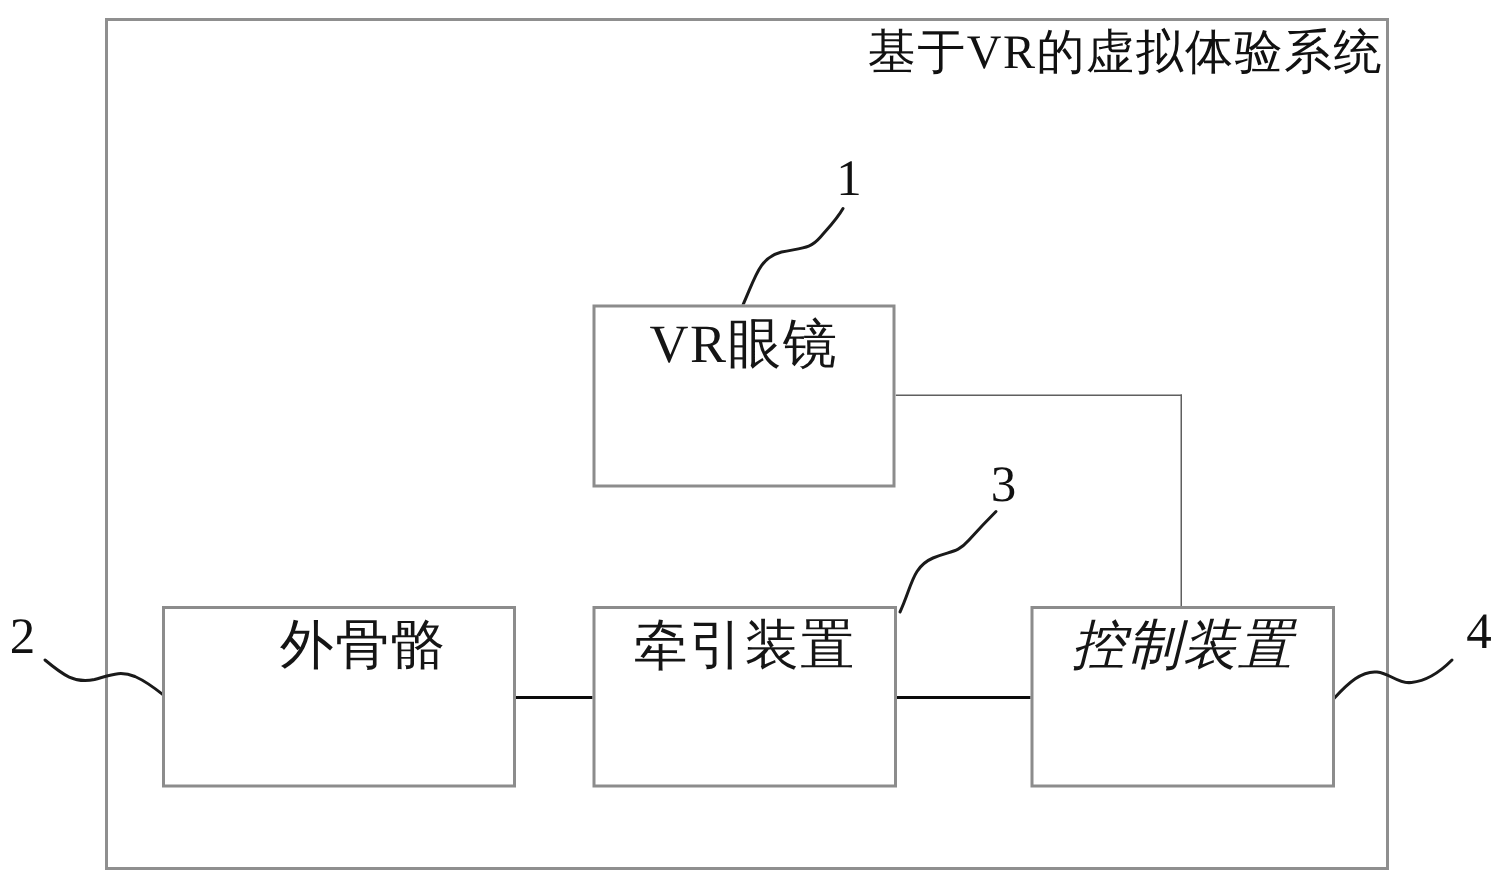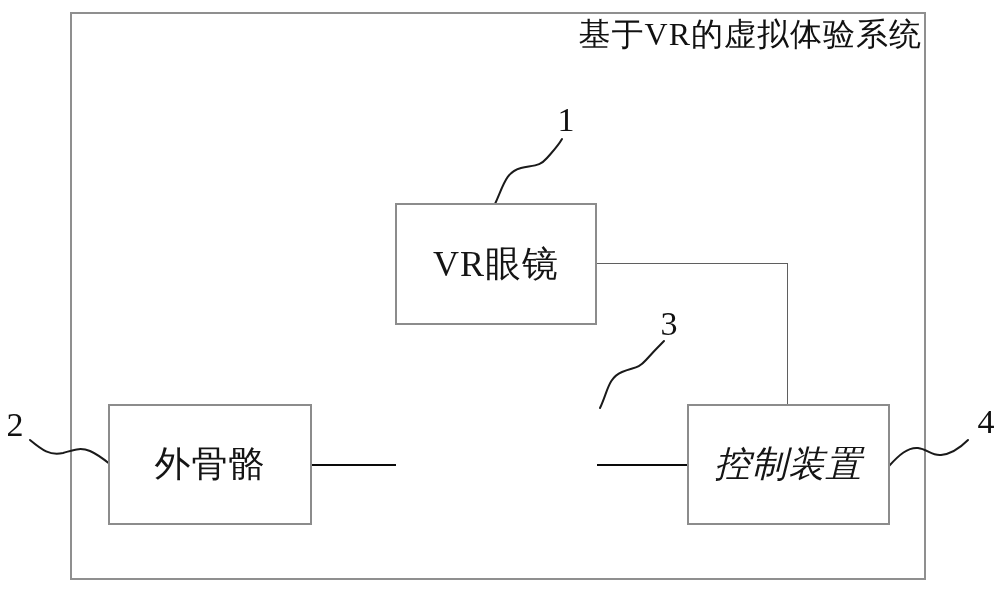--- a/index.html
+++ b/index.html
@@ -31,31 +31,31 @@
     font-size: 32px;
     letter-spacing: 1px;
     color: #111111;
     white-space: nowrap;
   }
   .box {
     position: absolute;
     border: 2px solid #8c8c8c;
     background: #ffffff;
     display: flex;
-    align-items: center;
+    align-items: flex-start;
     justify-content: center;
   }
   .box .box-label {
     font-size: 36px;
     color: #151515;
     letter-spacing: 1px;
     white-space: nowrap;
   }
   .box-vr       { left: 395px; top: 203px; width: 198px; height: 118px; }
-  .box-exo      { left: 108px; top: 404px; width: 200px; height: 117px; }
+  .box-exo      { left: 108px; top: 404px; width: 200px; height: 117px; padding-left: 32px; }
   .box-traction { left: 395px; top: 404px; width: 199px; height: 117px; }
   .box-control  { left: 687px; top: 404px; width: 199px; height: 117px; font-style: italic; }
 
   .line {
     position: absolute;
     background: #0a0a0a;
   }
   .line-thin {
     position: absolute;
     background: #5f5f5f;
@@ -105,20 +105,23 @@
     <path d="M600,408 C608,391 608,378 622,372 C634,367 638,369 646,360 C655,350 659,346 664,341" fill="none" stroke="#1a1a1a" stroke-width="2" stroke-linecap="round"></path>
     <path d="M889,466 C899,455 908,447 918,448 C927,449 932,456 941,455 C951,454 961,447 968,440" fill="none" stroke="#1a1a1a" stroke-width="2" stroke-linecap="round"></path>
   </svg>
 
   <div class="box box-vr">
     <span class="box-label">VR眼镜</span>
   </div>
   <div class="box box-exo">
     <span class="box-label">外骨骼</span>
   </div>
+  <div class="box box-traction">
+    <span class="box-label">牵引装置</span>
+  </div>
   <div class="box box-control">
     <span class="box-label">控制装置</span>
   </div>
 
   <div class="ref-num ref-1">1</div>
   <div class="ref-num ref-2">2</div>
   <div class="ref-num ref-3">3</div>
   <div class="ref-num ref-4">4</div>
 
 </div>

